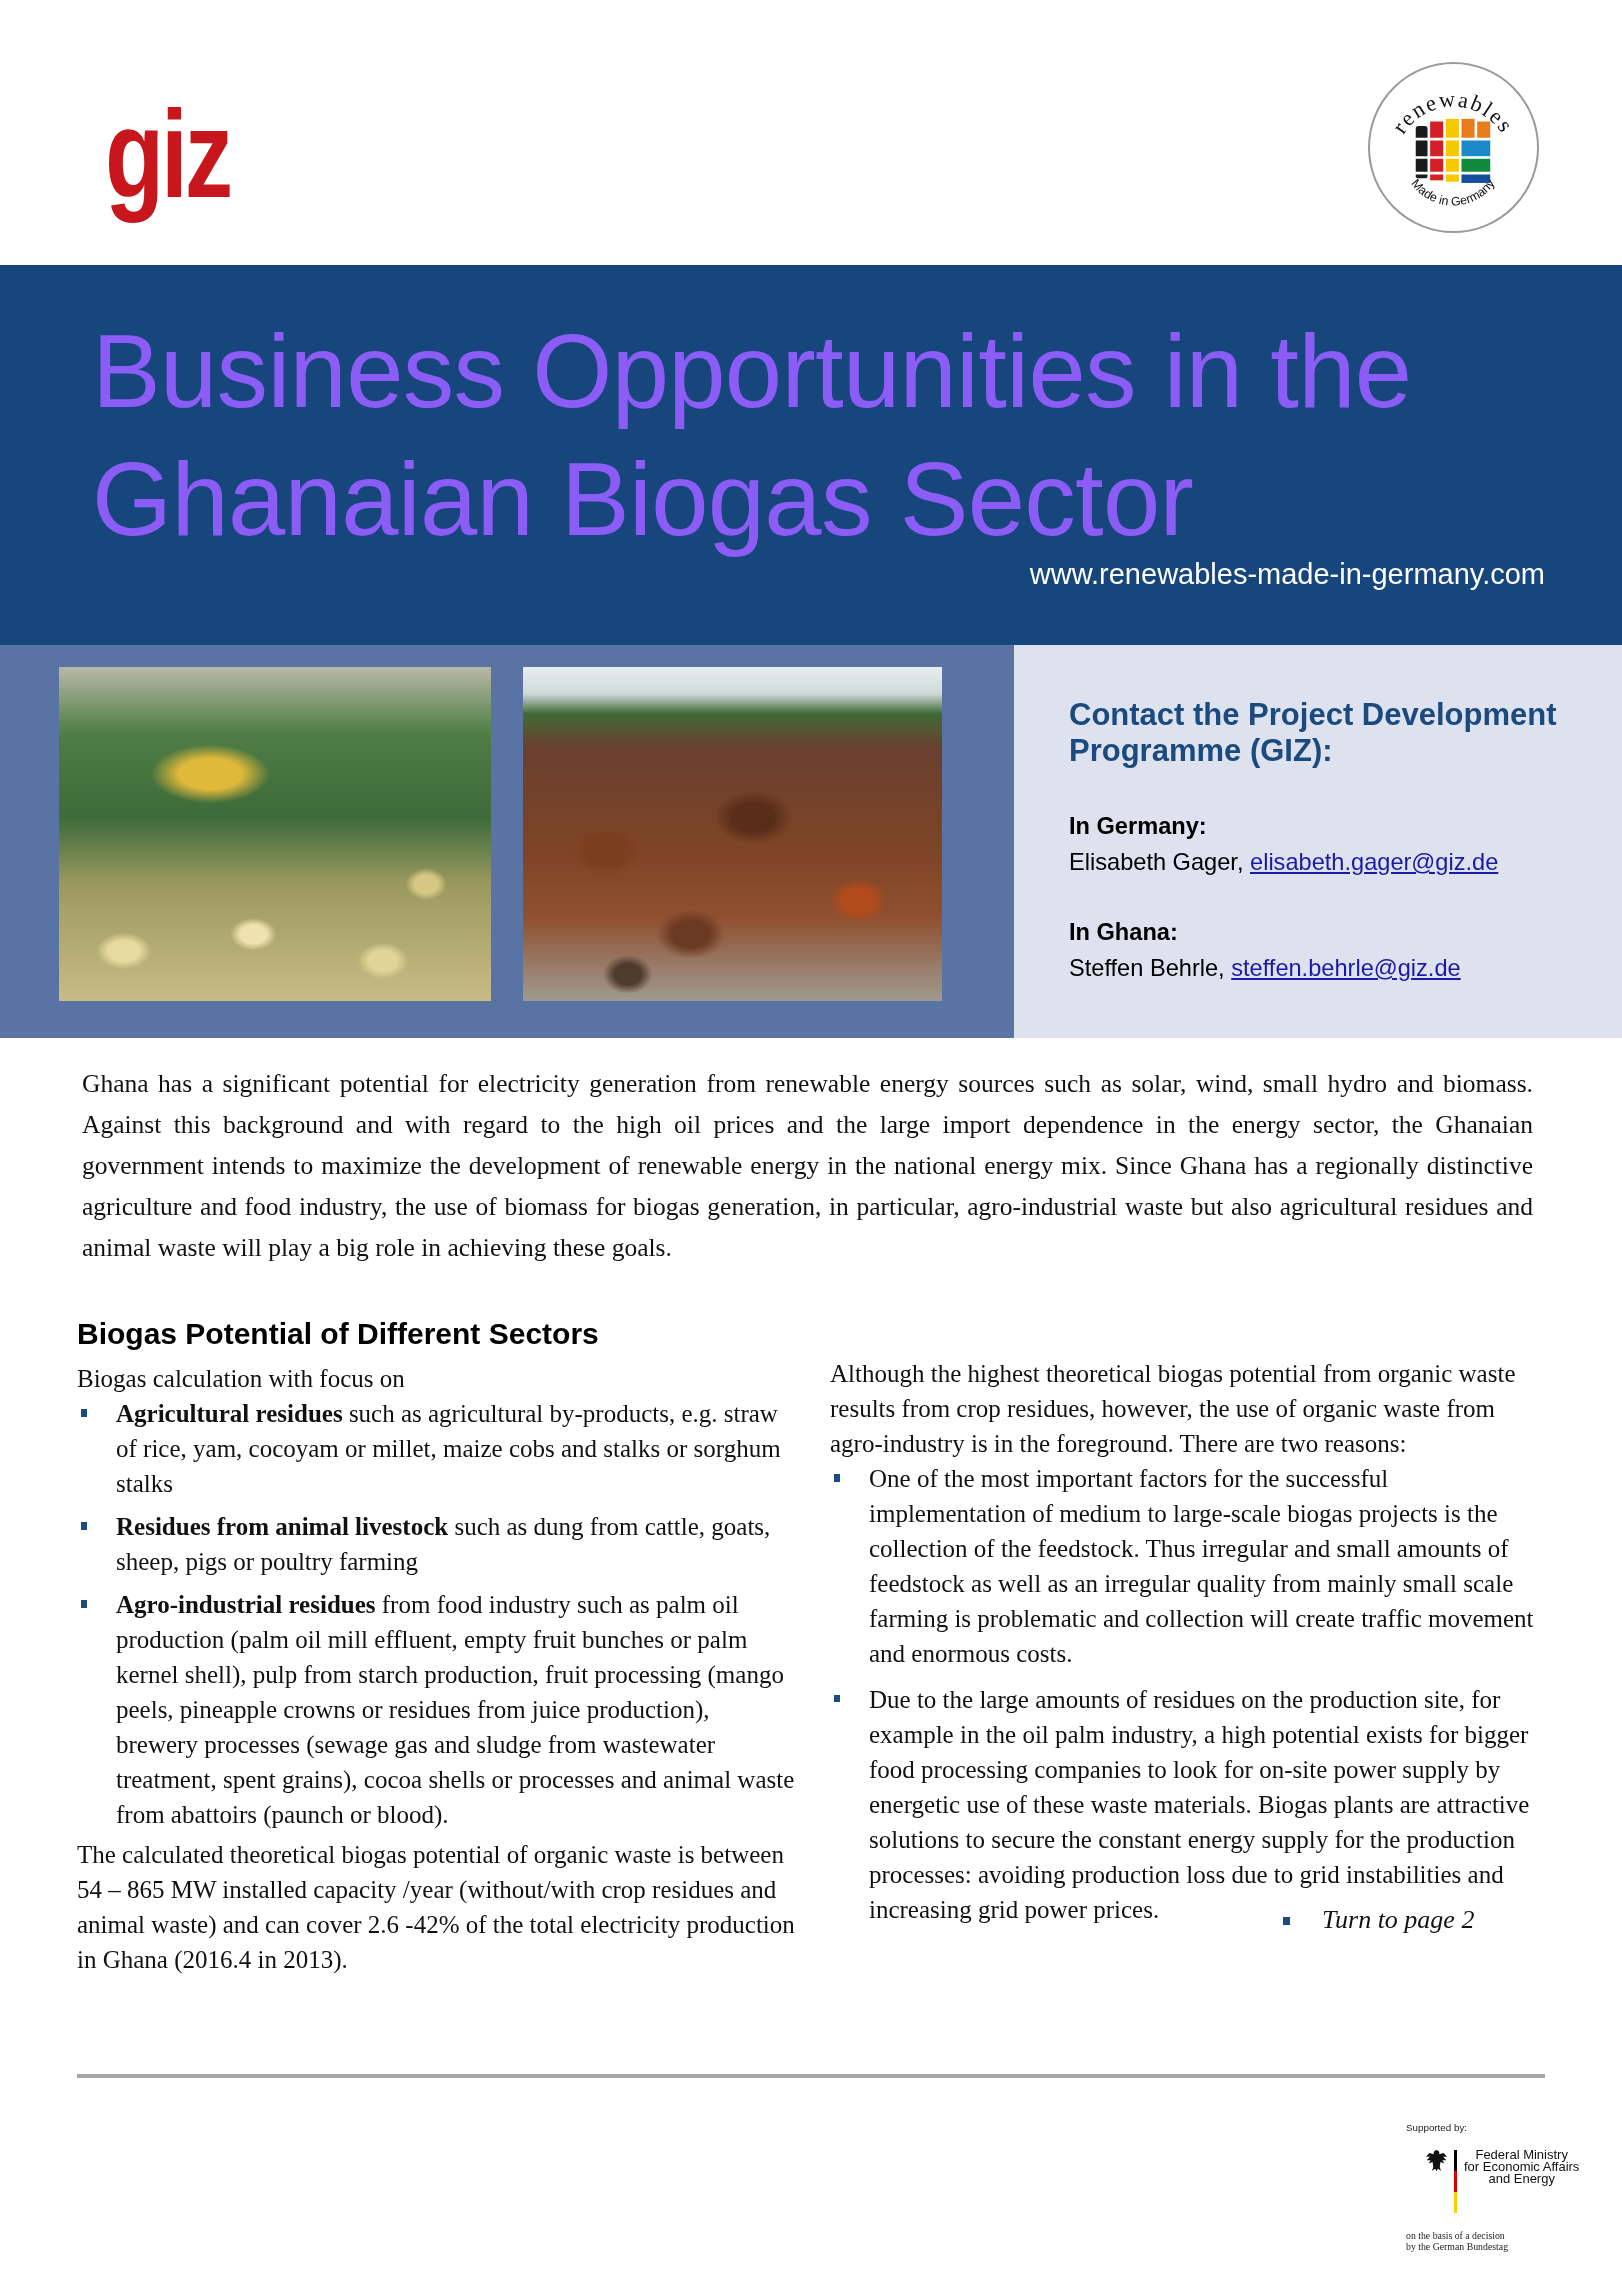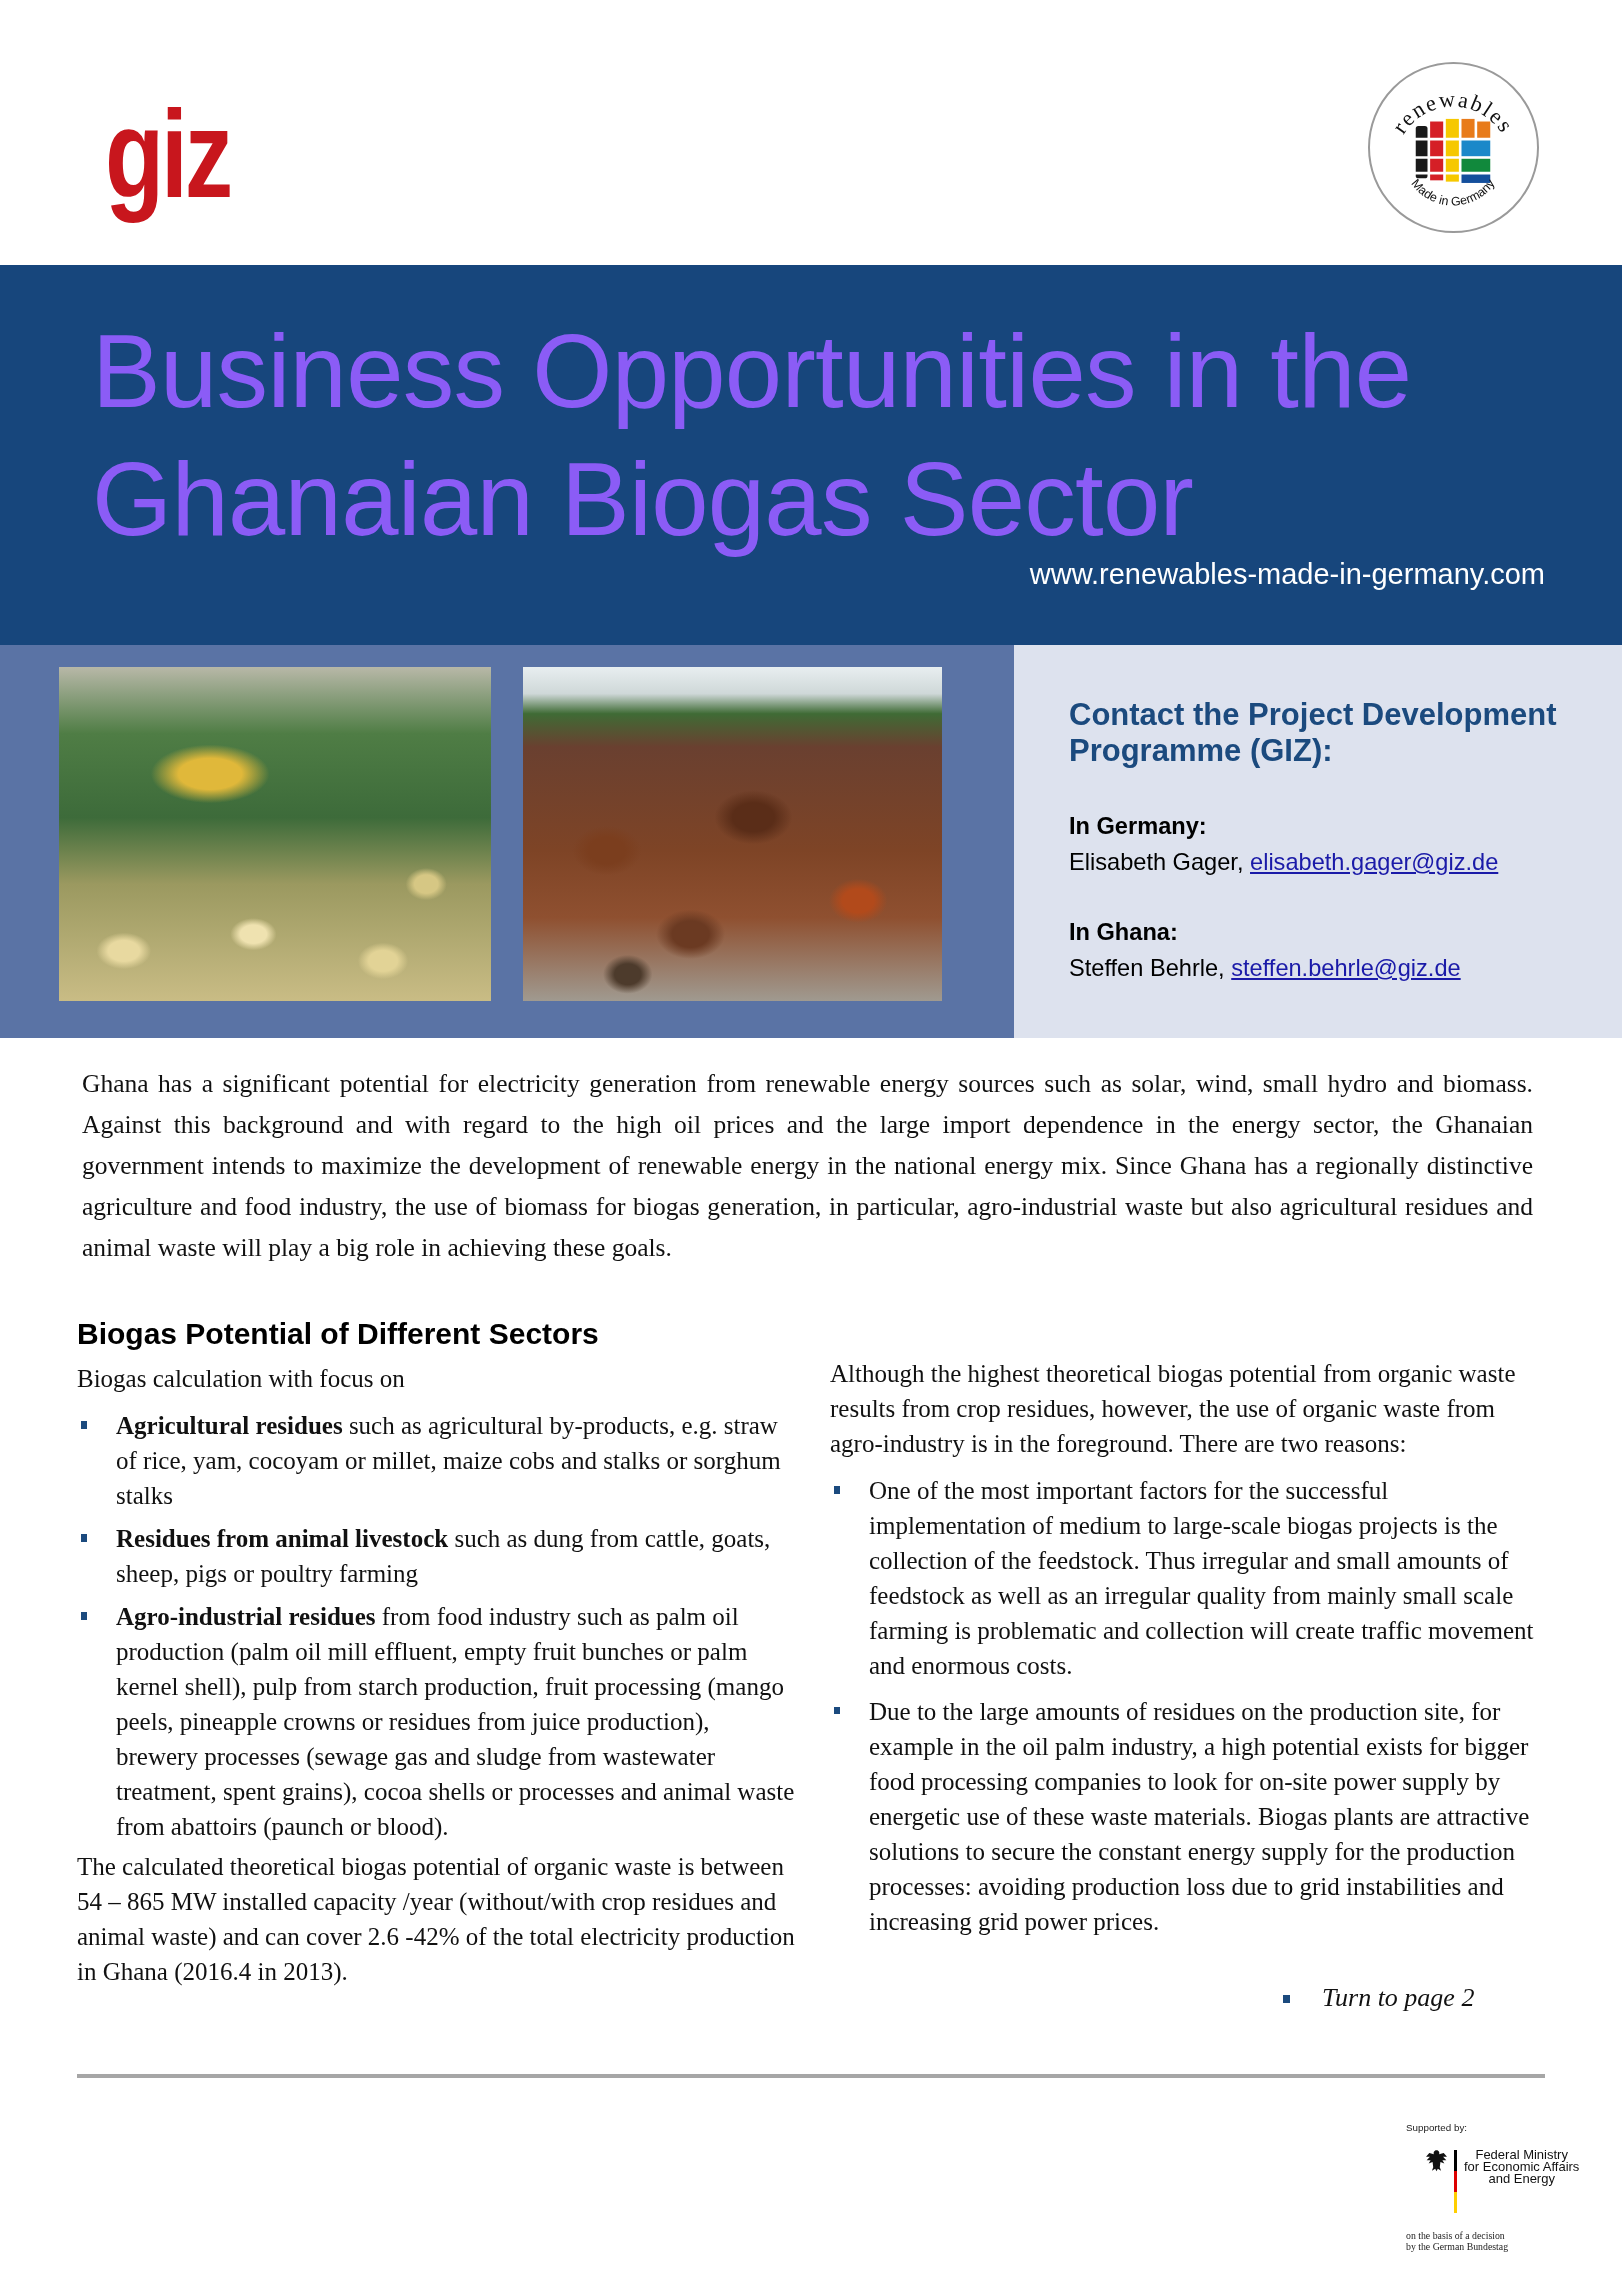--- a/index.html
+++ b/index.html
@@ -44,24 +44,24 @@
   .contact-line { font-family:Liberation Sans, sans-serif; font-size:23.6px; color:#000; }
   .contact-line a { color:#1a1aa8; text-decoration:underline; }
 
   
   .intro { left:82px; top:1063px; width:1451px; font-size:25.5px; line-height:41px; text-align:justify; }
   .section-heading { left:77px; top:1317px; font-family:"Liberation Sans", sans-serif; font-size:30px; font-weight:bold; color:#000000; }
   .col-left { left:77px; top:1361px; width:720px; font-size:25px; line-height:35px; }
   .col-right { left:830px; top:1356px; width:721px; font-size:25px; line-height:35px; }
   .bullet-list { list-style:none; margin:0; padding:0; }
   .bullet-list li { position:relative; padding-left:39px; margin-top:6.5px; }
-  .bullet-list li:first-child { margin-top:12px; }
+  .bullet-list li:first-child { margin-top:0; }
   .bullet-marker { position:absolute; left:3.9px; top:13px; width:6.5px; height:7.9px; background:#1b4a7e; }
   .col-left p, .col-right p { margin:0; }
-  .turn-page { left:1322px; top:1983px; font-size:26px; font-style:italic; }
+  .turn-page { left:1322px; top:1905px; font-size:26px; font-style:italic; }
   .turn-page .bullet-marker { left:-39px; top:11.8px; }
 
   .divider { left:77px; top:2074px; width:1468px; height:3.9px; background:#a6a6a6; }
 
   
   .supported { left:1406px; top:2122px; font-family:"Liberation Sans", sans-serif; font-size:9.8px; color:#222; }
   .eagle { left:1424px; top:2149px; width:25px; height:23.6px; }
   .flagbar { left:1454px; top:2150px; width:3.3px; height:63px; background:linear-gradient(180deg,#000 0 33%,#dd0000 33% 66%,#ffce00 66% 100%); }
   .ministry { left:1464px; top:2149px; font-family:"Liberation Sans", sans-serif; font-size:13px; line-height:11.8px; color:#111;text-align:center; }
   .bundestag { left:1406px; top:2230px; font-family:"Liberation Serif", serif; font-size:9.8px; line-height:11px; color:#222; }

